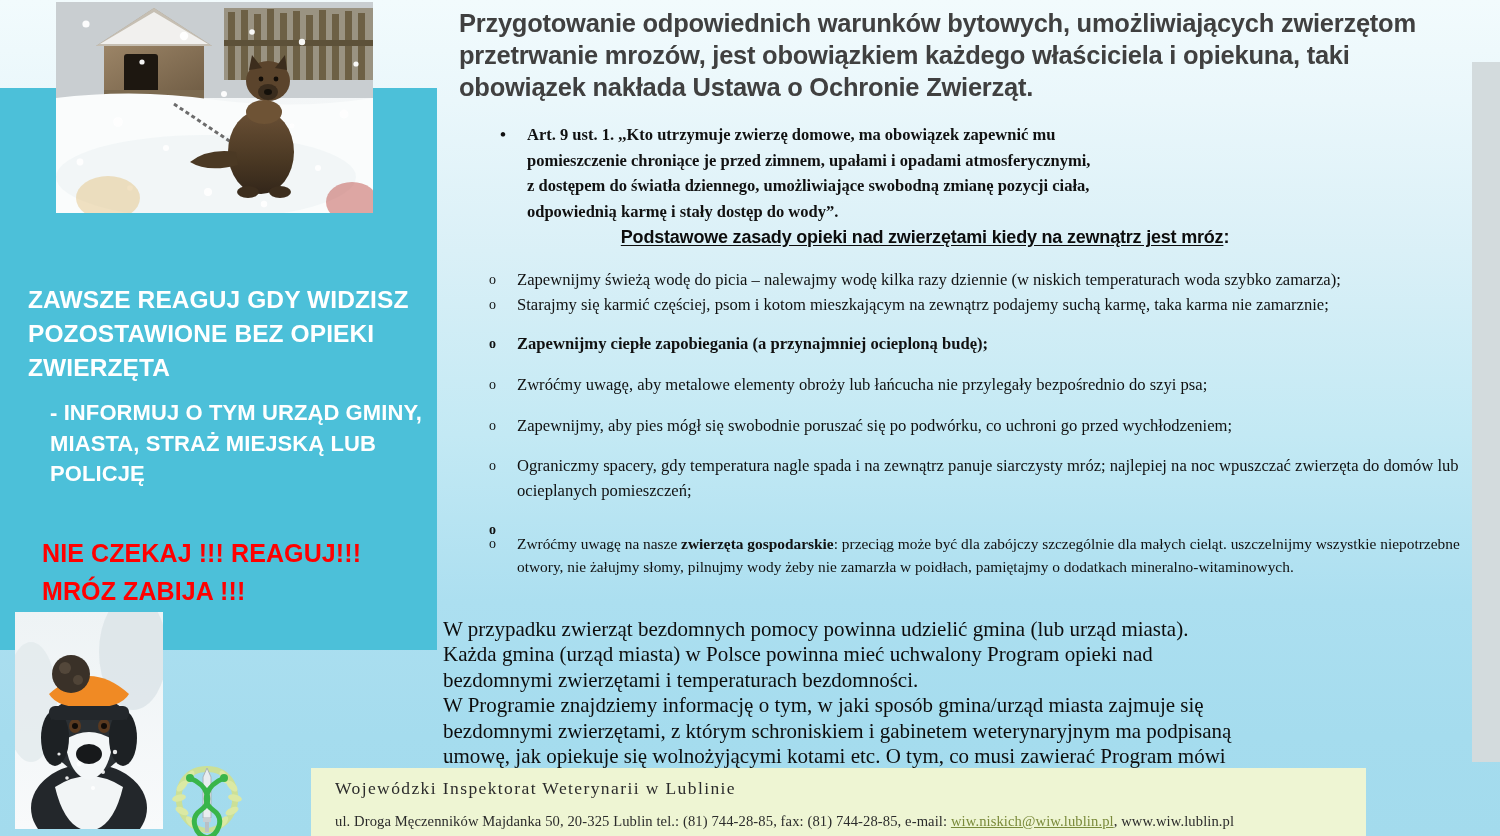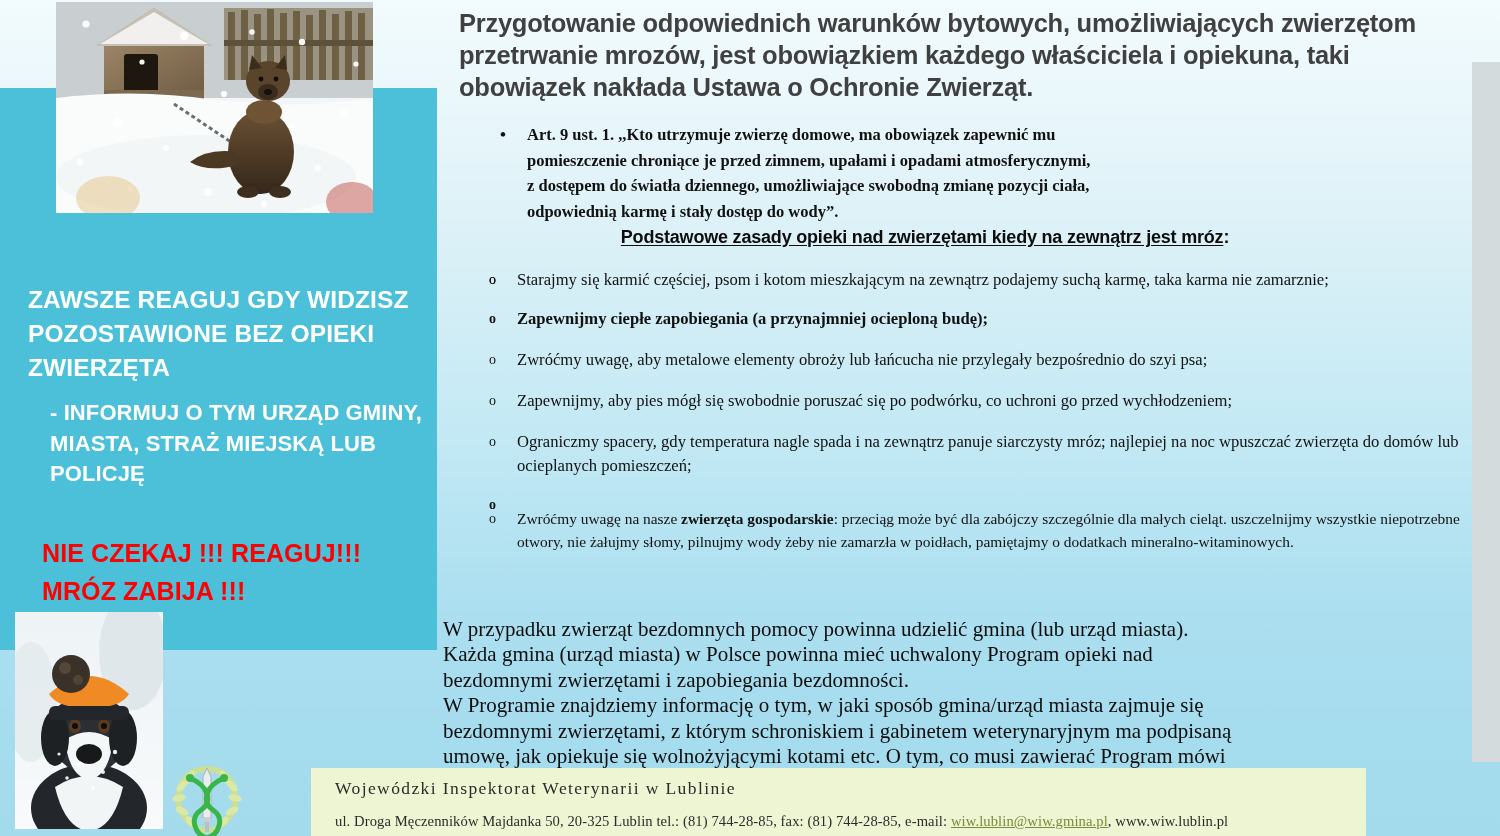--- a/index.html
+++ b/index.html
@@ -310,20 +310,21 @@
       </div>
     </div>
 
     <div id="section-title">
       <span class="u">Podstawowe zasady opieki nad zwierzętami kiedy na zewnątrz jest mróz</span><span>:</span>
     </div>
 
     <div id="tips">
       <div class="tip">
         <span class="om">o</span>
+        <span>Zapewnijmy świeżą wodę do picia – nalewajmy wodę kilka razy dziennie (w niskich temperaturach woda szybko zamarza);</span>
       </div>
       <div class="tip">
         <span class="om">o</span>
         <span>Starajmy się karmić częściej, psom  i kotom mieszkającym na zewnątrz podajemy suchą karmę, taka karma nie zamarznie;</span>
       </div>
       <div class="sp14"></div>
       <div class="tip b">
         <span class="om">o</span>
         <span>Zapewnijmy ciepłe zapobiegania (a przynajmniej ocieploną budę);</span>
       </div>
@@ -349,32 +350,32 @@
       <div class="sp14"></div>
       <div class="tip small">
         <span class="om">o</span>
         <span>Zwróćmy uwagę na nasze </span><b>zwierzęta gospodarskie</b><span>: przeciąg może być dla zabójczy szczególnie dla  małych cieląt. uszczelnijmy wszystkie niepotrzebne otwory, nie żałujmy słomy, pilnujmy wody żeby nie zamarzła w poidłach, pamiętajmy o dodatkach mineralno-witaminowych.</span>
       </div>
     </div>
 
     <div id="closing">
       <div>W przypadku zwierząt bezdomnych pomocy powinna udzielić gmina (lub urząd miasta).</div>
       <div>Każda gmina (urząd miasta) w Polsce powinna mieć uchwalony Program opieki nad</div>
-      <div>bezdomnymi zwierzętami i zapobiegania bezdomności.</div>
+      <div>bezdomnymi zwierzętami i temperaturach bezdomności.</div>
       <div>W Programie znajdziemy informację o tym, w jaki sposób gmina/urząd miasta zajmuje się</div>
       <div>bezdomnymi zwierzętami, z którym schroniskiem i gabinetem weterynaryjnym ma podpisaną</div>
       <div>umowę, jak opiekuje się wolnożyjącymi kotami etc. O tym, co musi zawierać Program mówi</div>
       <div>art. 11a ustawy o ochronie zwierząt.</div>
     </div>
   </div>
 
   <div id="footer">
     <div id="footer-title">Wojewódzki Inspektorat Weterynarii w Lublinie</div>
     <div id="footer-line">
-      <span>ul. Droga Męczenników Majdanka 50, 20-325 Lublin tel.: (81) 744-28-85, fax: (81) 744-28-85, e-mail: </span><a href="#">wiw.lublin@wiw.gmina.pl</a><span>, www.wiw.lublin.pl</span>
+      <span>ul. Droga Męczenników Majdanka 50, 20-325 Lublin tel.: (81) 744-28-85, fax: (81) 744-28-85, e-mail: </span><a href="#">wiw.niskich@wiw.lublin.pl</a><span>, www.wiw.lublin.pl</span>
     </div>
   </div>
 
   <div id="logo">
     <svg viewBox="0 0 74 74" width="74" height="74">
 
       <g fill="#cfe08d" opacity=".9">
         <path d="M37 4 C16 4 4 20 6 40 C8 58 22 70 37 71 C52 70 66 58 68 40 C70 20 58 4 37 4 Z
                  M37 10 C54 10 64 23 62 40 C60 55 49 65 37 66 C25 65 14 55 12 40 C10 23 20 10 37 10 Z"></path>
       </g>

